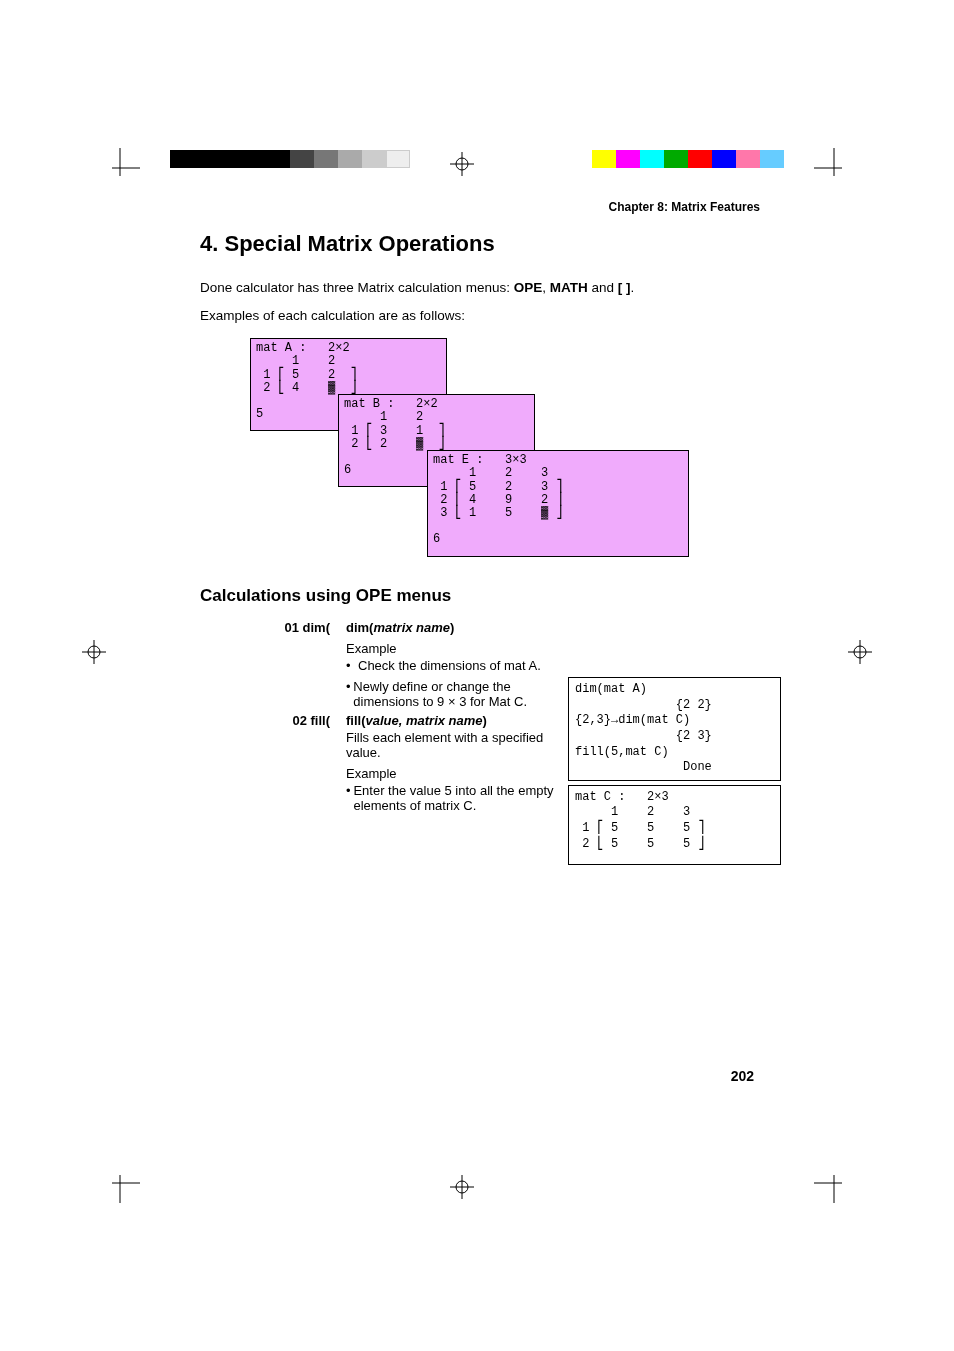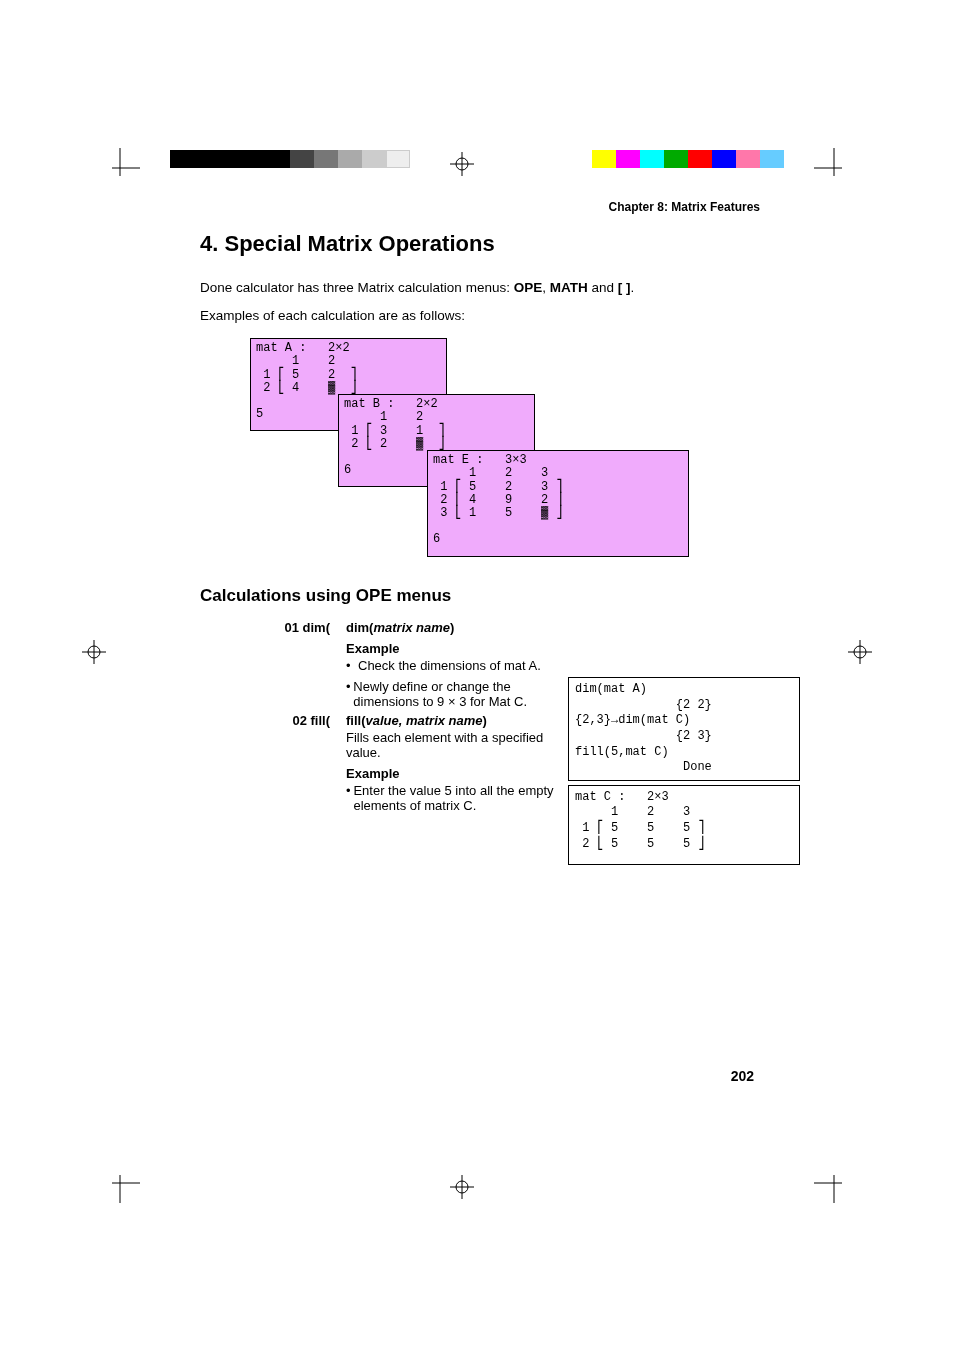--- a/index.html
+++ b/index.html
@@ -100,31 +100,31 @@
   }
   .op-body {
     flex: 1;
   }
   .op-body-left {
     width: 210px;
   }
   .op-sig { font-weight: bold; }
   .op-sig .arg { font-style: italic; }
   .op-desc { margin-top: 2px; }
-  .ex-head { font-weight: bold; margin-top: 6px; }
+  .ex-head { font-weight: normal; margin-top: 6px; }
   .bullet { display: flex; margin-top: 2px; }
   .bullet .dot { width: 12px; }
   .split {
     display: flex;
     gap: 12px;
     align-items: flex-start;
   }
   .side-screens {
     flex-shrink: 0;
-    width: 232px;
+    width: 213px;
     font-family: "Courier New", monospace;
     font-size: 12px;
     line-height: 1.3;
   }
   .side-scr {
     border: 1.5px solid #000;
     padding: 4px 6px;
     margin-bottom: 4px;
     white-space: pre;
     min-height: 70px;

